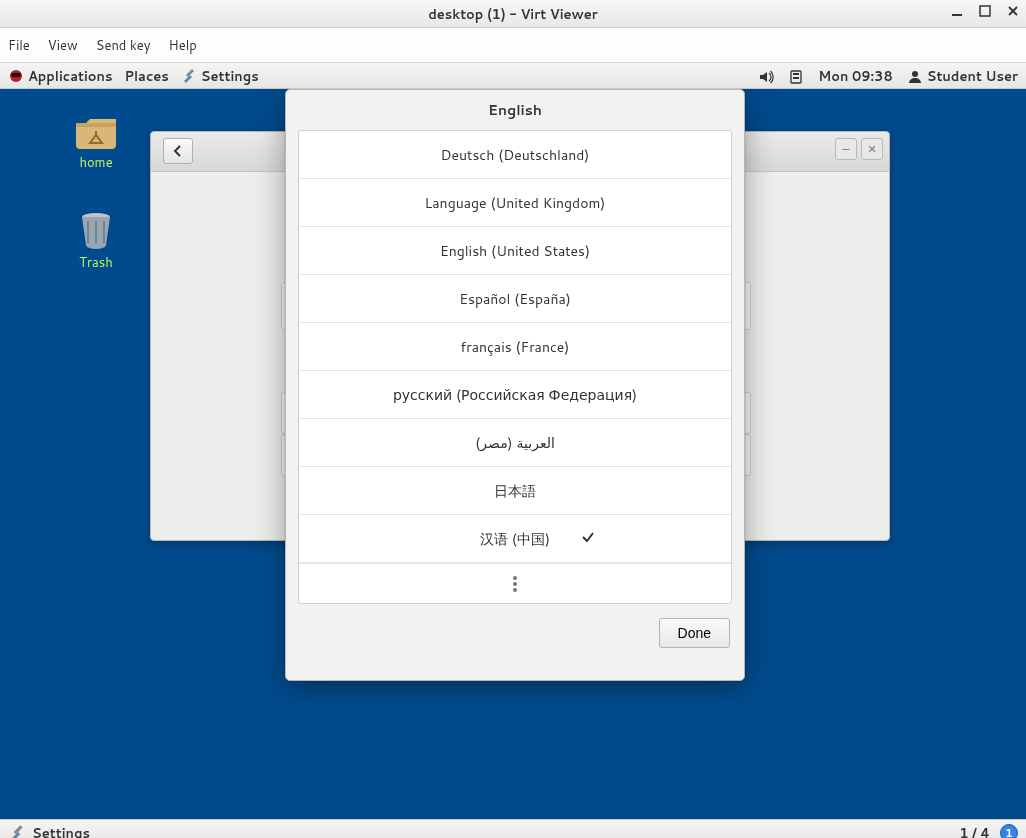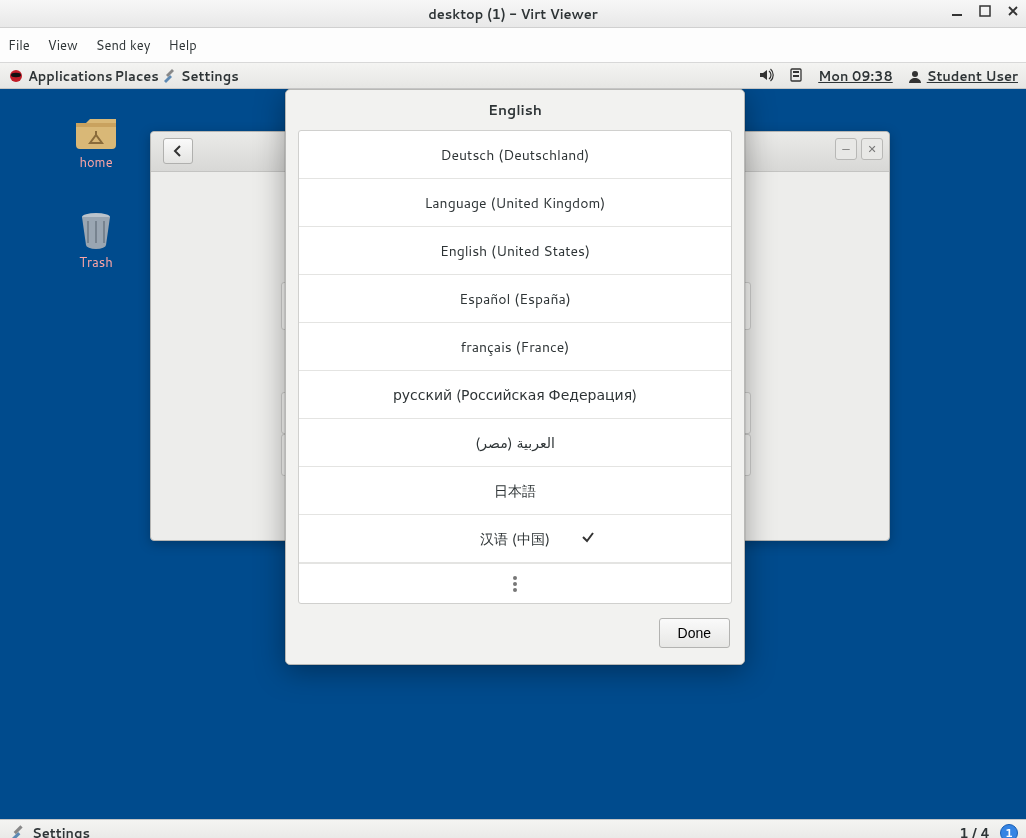--- a/index.html
+++ b/index.html
@@ -55,37 +55,37 @@
     height: 26px;
     background: linear-gradient(to bottom, #f4f4f2, #e6e6e4);
     border-bottom: 1px solid #c5c5c5;
     display: flex;
     align-items: center;
     padding: 0 8px;
     gap: 14px;
     font-weight: bold;
     color: #2e3436;
   }
-  .gnome-top .left { display:flex; align-items:center; gap:2px; }
-  .gnome-top .right { margin-left:auto; display:flex; align-items:flex-start; gap:14px;text-decoration:underline; }
+  .gnome-top .left { display:flex; align-items:center; gap:12px; }
+  .gnome-top .right { margin-left:auto; display:flex; align-items:flex-end; gap:14px; }
   .gnome-top .item { display:flex; align-items:center; gap:4px; cursor:pointer; }
   .gnome-top svg { width:16px; height:16px; }
 
   .desktop-area {
     position: relative;
     background: #004b8d;
     height: calc(838px - 28px - 28px - 26px - 26px);
     overflow:hidden;
   }
 
   .desktop-icon {
     position: absolute;
     width: 80px;
     text-align: center;
-    color: #fca5a5;
+    color: #bef264;
     font-size: 13px;
     cursor: pointer;
   }
   .desktop-icon .iconbox { width:48px; height:40px; margin:0 auto 4px; }
 
   
   .bg-window {
     position:absolute;
     left:150px; top:42px;
     width: 740px; height: 410px;
@@ -153,21 +153,21 @@
     position:absolute;
     right: calc(50% - 80px);
   }
   .more-row {
     height:40px; display:flex; align-items:center; justify-content:center;
     border-top:1px solid #e4e4e2;
     cursor:pointer;
   }
   .dots { width:4px;height:4px;background:#777;border-radius:50%; box-shadow: 0 -6px 0 #777, 0 6px 0 #777;}
   .dlg-footer {
-    display:flex; justify-content:flex-end; padding:14px 14px 16px;
+    display:flex; justify-content:flex-end; padding:14px 14px 32px;
   }
   .done-btn {
     padding: 6px 18px;
     border:1px solid #b3b3b1;
     border-radius:3px;
     background:linear-gradient(to bottom,#fafafa,#e7e7e5);
     font-size:14px;
     cursor:pointer;
   }
 

